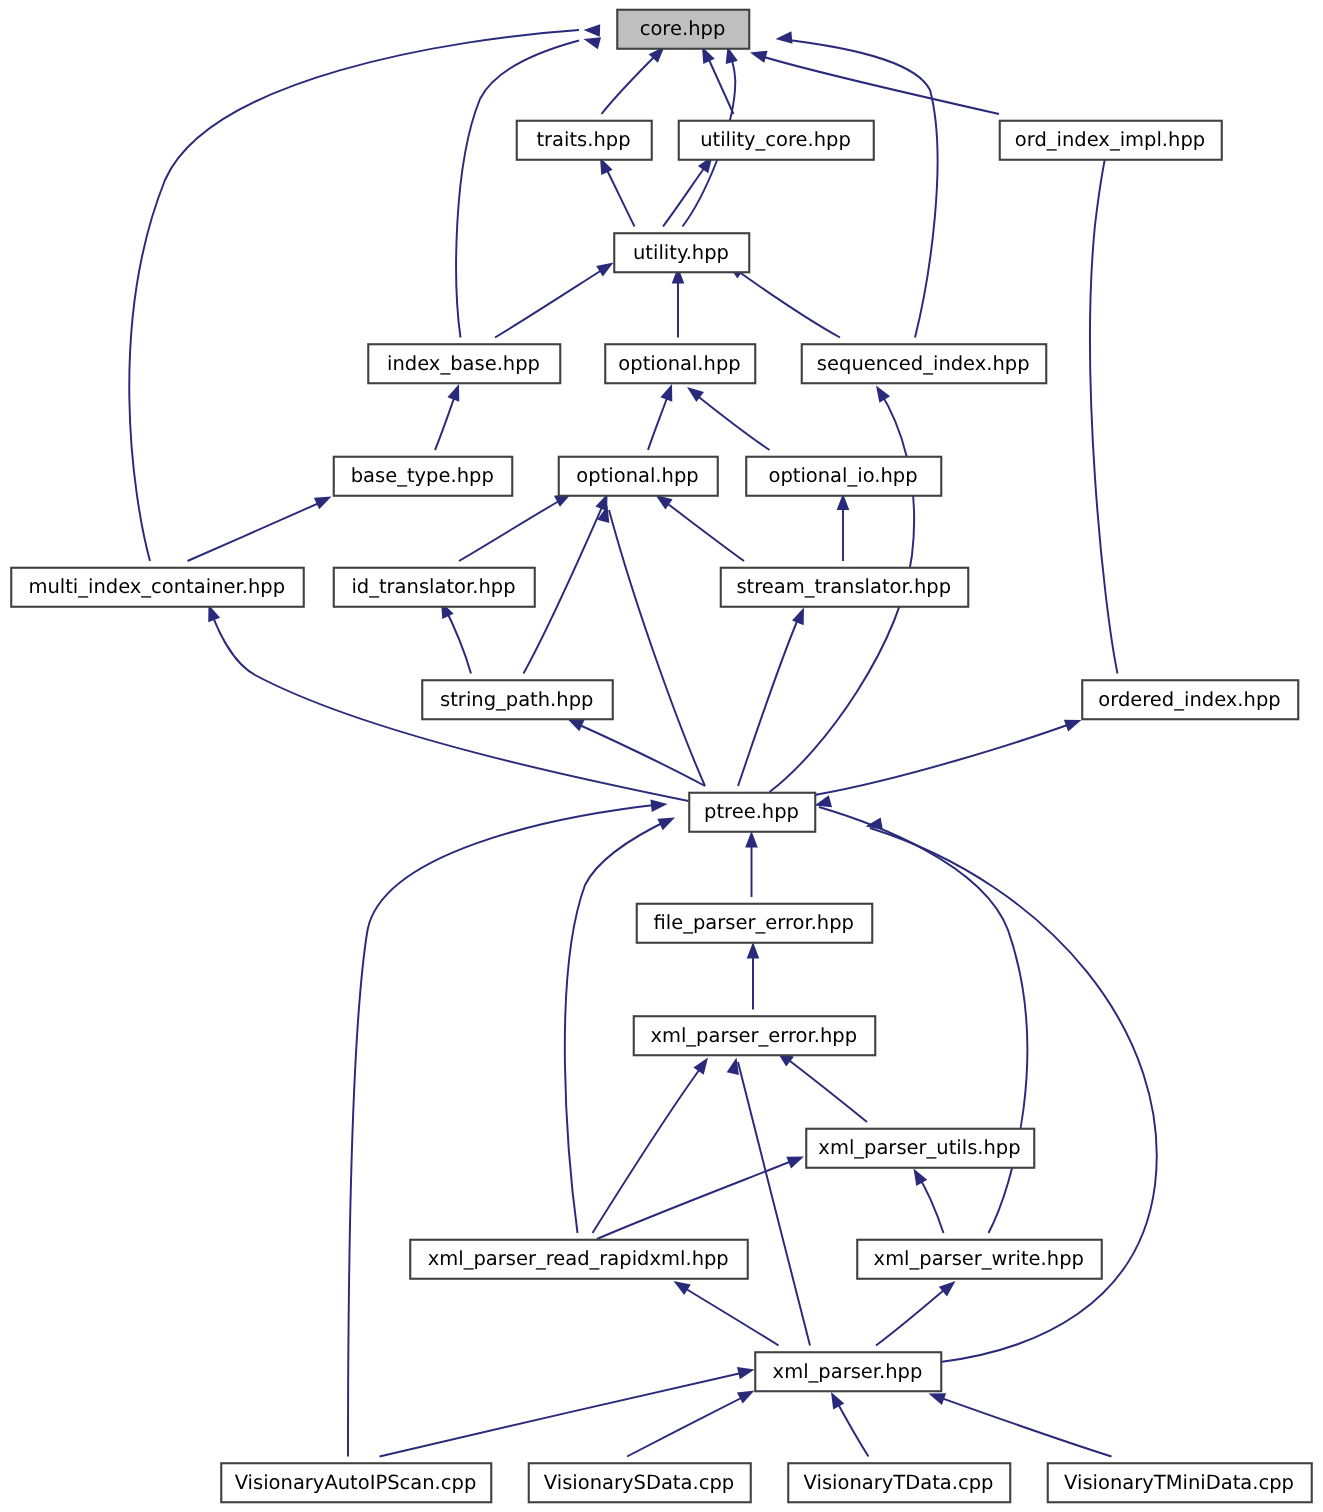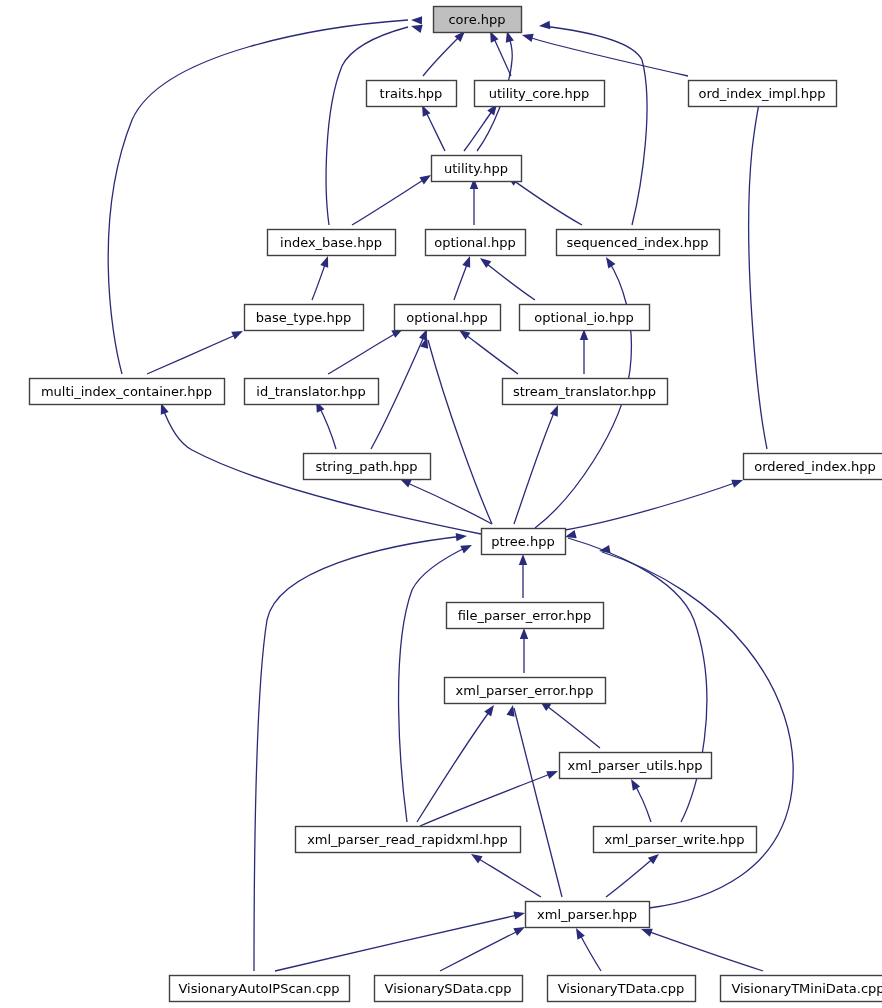--- a/index.html
+++ b/index.html
@@ -10,21 +10,20 @@
   body {
     width: 882px;
     height: 1008px;
     font-family: "DejaVu Sans", sans-serif;
     overflow: hidden;
   }
   #graph-root {
     position: relative;
     width: 760px;
     height: 1008px;
-    padding-left: 22px;
   }
   svg#dep-graph {
     display: block;
     width: 882px;
     height: 1008px;
   }
   .node-box {
     fill: #ffffff;
     stroke: #404040;
     stroke-width: 1.4;

